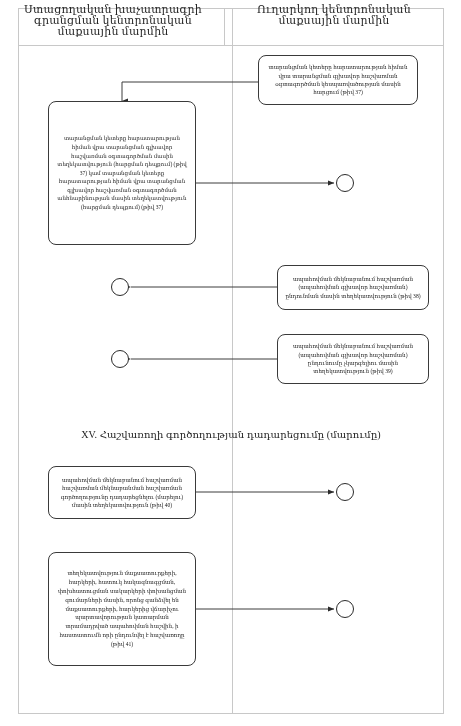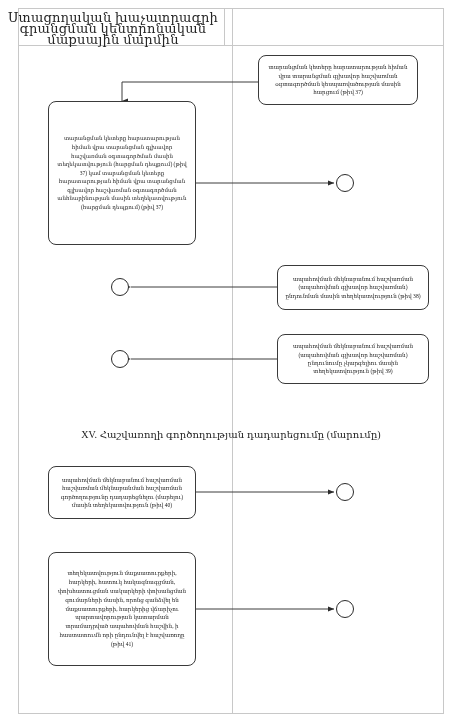--- a/index.html
+++ b/index.html
@@ -35,23 +35,23 @@
     position: absolute;
     left: 18px;
     top: 8px;
     width: 426px;
     height: 38px;
     box-sizing: border-box;
     border-bottom: 1px solid #c8c8c8;
   }
   .lane-title {
     position: absolute;
-    top: 12px;
-    text-align: center;
-    font-size: 13px;
+    top: 4px;
+    text-align: center;
+    font-size: 11px;
     line-height: 11px;
     color: #262626;
     letter-spacing: 0.02em;
   }
   .lane-title.left  { left: 6px;   width: 214px; }
   .lane-title.right { left: 228px; width: 212px; }
 
   
   .lane-divider {
     position: absolute;
@@ -134,20 +134,21 @@
 <div id="page">
 
   <div class="page-frame"></div>
 
   <div class="lane-header"></div>
   <div class="lane-divider header-seg"></div>
   <div class="lane-divider"></div>
 
   <div class="lane-title left">Ստացողական խաչատրագրի գրանցման կենտրոնական մաքսային մարմին</div>
 
+  <div class="lane-title right">Ուղարկող կենտրոնական մաքսային մարմին</div>
 
   <svg class="edge-svg" viewBox="0 0 461 726" xmlns="http://www.w3.org/2000/svg">
     <defs>
       <marker id="arrowR" markerWidth="7" markerHeight="7" refX="6.4" refY="2.6" orient="auto" markerUnits="userSpaceOnUse">
         <path d="M0,0 L6.6,2.6 L0,5.2 z" fill="#2b2b2b"></path>
       </marker>
       <marker id="arrowL" markerWidth="7" markerHeight="7" refX="0.3" refY="2.6" orient="auto" markerUnits="userSpaceOnUse">
         <path d="M6.6,0 L0,2.6 L6.6,5.2 z" fill="#2b2b2b"></path>
       </marker>
       <marker id="arrowD" markerWidth="7" markerHeight="7" refX="2.6" refY="6.4" orient="auto" markerUnits="userSpaceOnUse">

